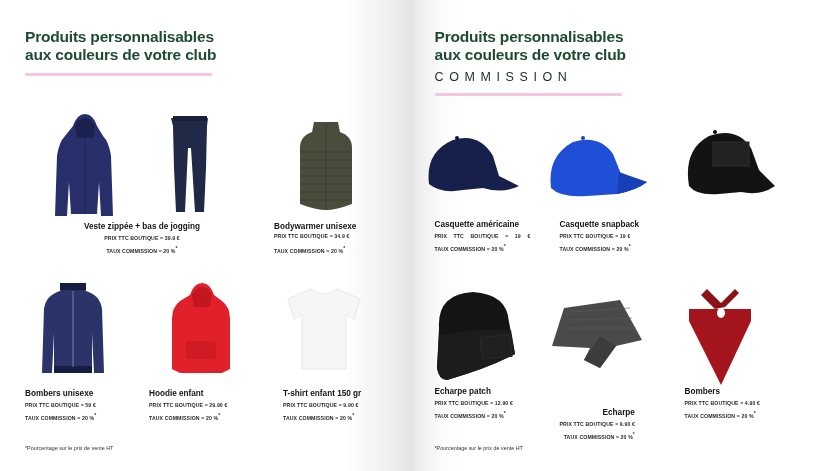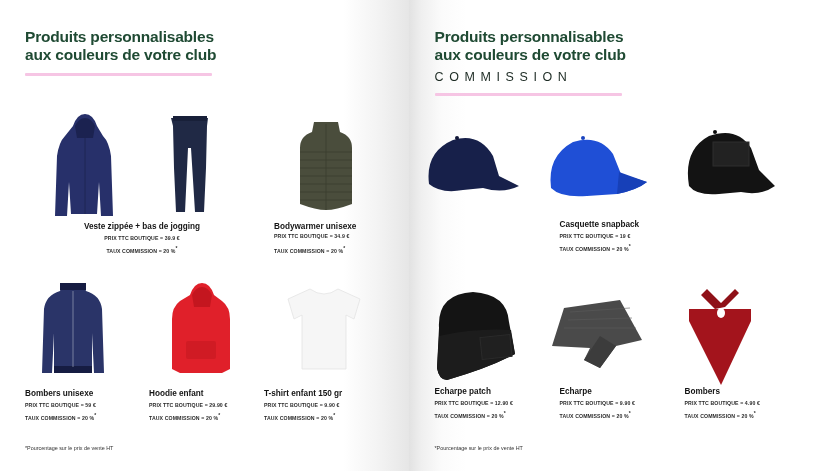--- a/index.html
+++ b/index.html
@@ -98,21 +98,21 @@
     <div class="product" style="left:25px;top:389px;">
       <div class="pname">Bombers unisexe</div>
       <div class="pline"><span>PRIX TTC BOUTIQUE = 59 €</span></div>
       <div class="pline"><span>TAUX COMMISSION = 20 %</span><sup>*</sup></div>
     </div>
     <div class="product" style="left:149px;top:389px;">
       <div class="pname">Hoodie enfant</div>
       <div class="pline"><span>PRIX TTC BOUTIQUE = 29.90 €</span></div>
       <div class="pline"><span>TAUX COMMISSION = 20 %</span><sup>*</sup></div>
     </div>
-    <div class="product" style="left:264px;top:389px;">
+    <div class="product" style="left:283px;top:389px;">
       <div class="pname">T-shirt enfant 150 gr</div>
       <div class="pline"><span>PRIX TTC BOUTIQUE = 9.90 €</span></div>
       <div class="pline"><span>TAUX COMMISSION = 20 %</span><sup>*</sup></div>
     </div>
 
     <div class="footnote" style="left:25px;">*Pourcentage sur le prix de vente HT</div>
   </div>
 
   <div class="page right">
     <div class="header">
@@ -134,20 +134,25 @@
       <path d="M72 38 L100 48 Q90 56 70 60 Z" fill="#1740b8"></path>
       <circle cx="36" cy="4" r="2" fill="#1a44c0"></circle>
     </svg>
 
     <svg class="img" style="left:274px;top:126px;" width="96" height="80" viewBox="0 0 96 80">
       <path d="M6 60 Q0 24 26 10 Q54 0 68 22 L76 44 L92 60 Q78 70 58 66 L36 68 Q14 70 6 60 Z" fill="#131313"></path>
       <rect x="30" y="16" width="36" height="24" fill="#222" stroke="#2e2e2e" stroke-width="1"></rect>
       <circle cx="32" cy="6" r="2" fill="#0c0c0c"></circle>
     </svg>
 
+    <div class="product" style="left:26px;top:220px;">
+      <div class="pname">Casquette américaine</div>
+      <div class="pline" style="word-spacing:5px"><span>PRIX TTC BOUTIQUE = 19 €</span></div>
+      <div class="pline"><span>TAUX COMMISSION = 20 %</span><sup>*</sup></div>
+    </div>
     <div class="product" style="left:151px;top:220px;">
       <div class="pname">Casquette snapback</div>
       <div class="pline"><span>PRIX TTC BOUTIQUE = 19 €</span></div>
       <div class="pline"><span>TAUX COMMISSION = 20 %</span><sup>*</sup></div>
     </div>
 
     <svg class="img" style="left:20px;top:288px;" width="92" height="96" viewBox="0 0 92 96">
       <path d="M10 40 Q8 6 44 4 Q78 6 80 34 L86 66 Q60 80 18 92 Q10 92 8 80 Z" fill="#141414"></path>
       <path d="M10 48 Q46 40 82 42 L86 66 Q60 80 18 92 Q10 92 8 80 Z" fill="#1c1c1c"></path>
       <rect x="52" y="48" width="30" height="22" fill="#202020" stroke="#2b2b2b" stroke-width="1" transform="rotate(-6 67 59)"></rect>
@@ -167,21 +172,21 @@
       <path d="M4 24 L66 24 L66 36 L36 100 L4 36 Z" fill="#a3141c"></path>
       <path d="M22 4 L36 18 L50 4 L54 8 L40 22 L30 24 L16 10 Z" fill="#8f1118"></path>
       <ellipse cx="36" cy="28" rx="4" ry="5" fill="#fff"></ellipse>
     </svg>
 
     <div class="product" style="left:26px;top:387px;">
       <div class="pname">Echarpe patch</div>
       <div class="pline"><span>PRIX TTC BOUTIQUE = 12.90 €</span></div>
       <div class="pline"><span>TAUX COMMISSION = 20 %</span><sup>*</sup></div>
     </div>
-    <div class="product" style="left:151px;top:387px;">
+    <div class="product" style="left:151px;top:408px;text-align:right;">
       <div class="pname">Echarpe</div>
       <div class="pline"><span>PRIX TTC BOUTIQUE = 9.90 €</span></div>
       <div class="pline"><span>TAUX COMMISSION = 20 %</span><sup>*</sup></div>
     </div>
     <div class="product" style="left:276px;top:387px;">
       <div class="pname">Bombers</div>
       <div class="pline"><span>PRIX TTC BOUTIQUE = 4.90 €</span></div>
       <div class="pline"><span>TAUX COMMISSION = 20 %</span><sup>*</sup></div>
     </div>
 

